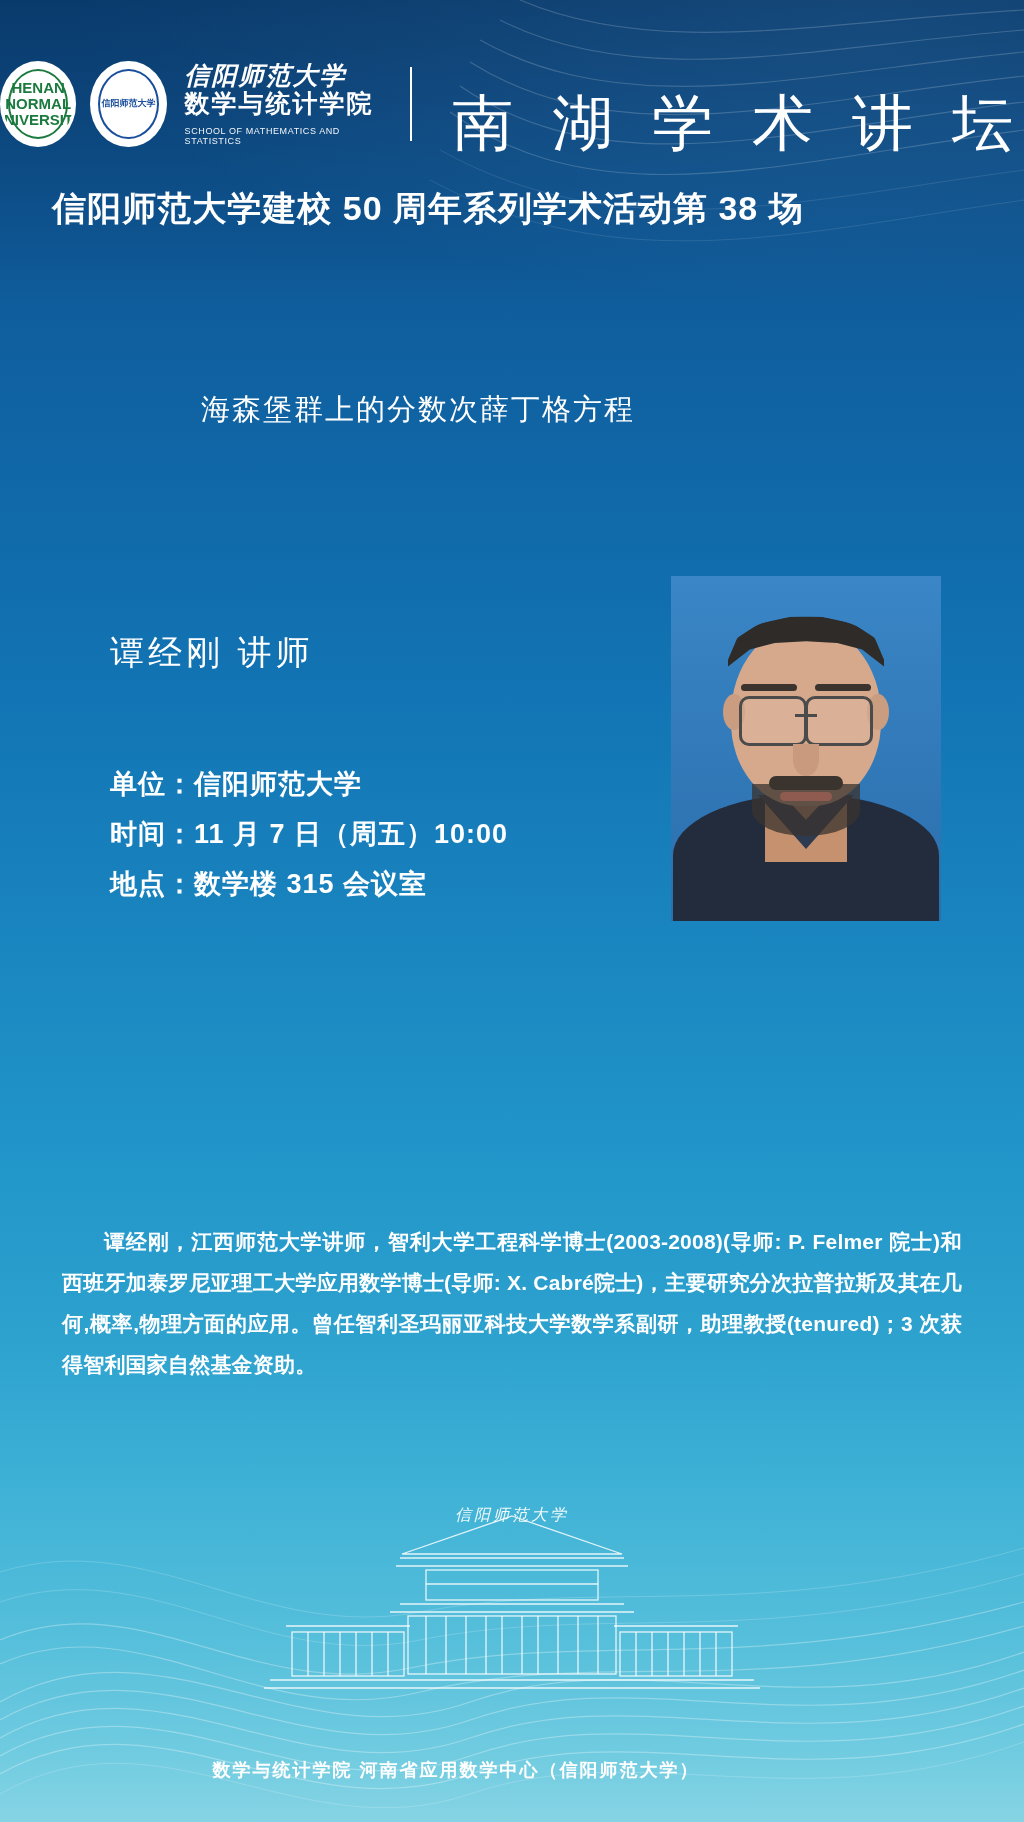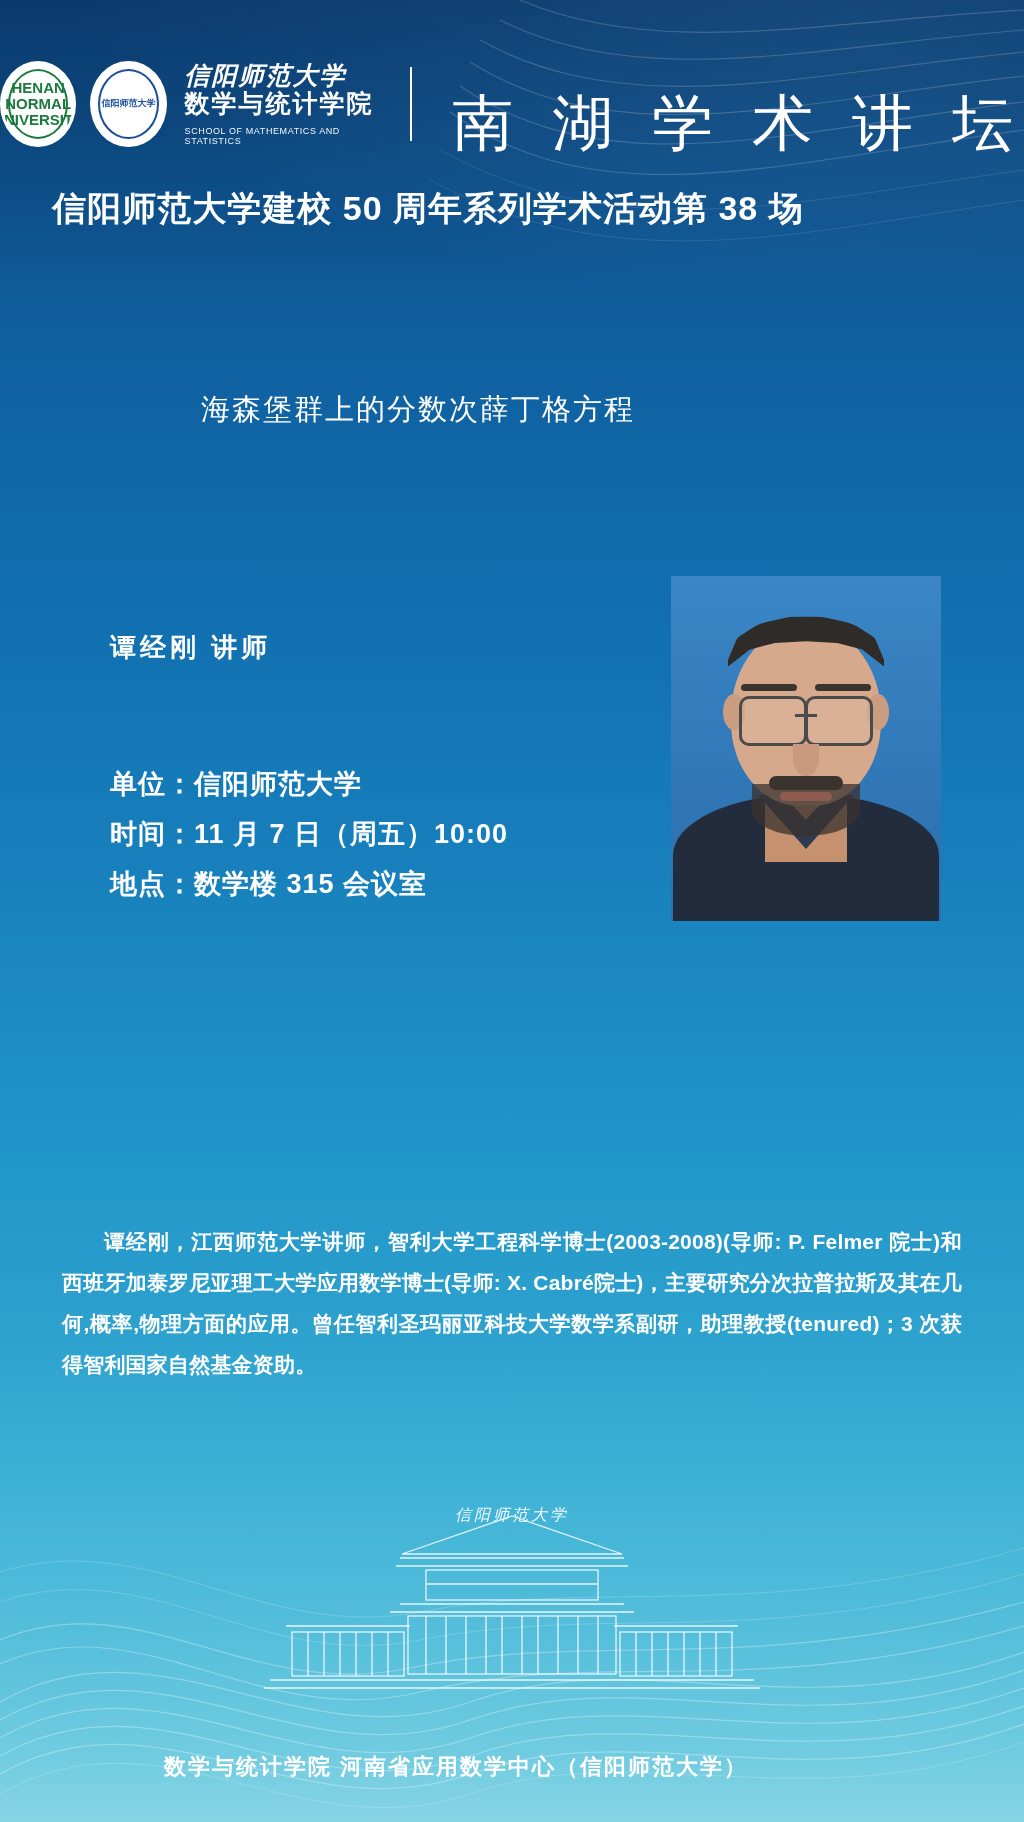--- a/index.html
+++ b/index.html
@@ -127,22 +127,22 @@
     font-size: 29px;
     letter-spacing: 2px;
     font-weight: 500;
   }
 
   
   .speaker-name {
     position:absolute;
     left:110px; top:630px;
     color:#ffffff;
-    font-size: 26px;
-    font-weight: bold;
+    font-size: 34px;
+    font-weight: normal;
     letter-spacing: 4px;
   }
   .info {
     position:absolute;
     left:110px; top:760px;
     color:#ffffff;
     font-size: 27px;
     font-weight: bold;
     line-height: 1.85;
     letter-spacing: 1px;
@@ -229,21 +229,21 @@
 
   
   .waves { position:absolute; left:0; bottom:0; width:1024px; height:420px; pointer-events:none; }
 
   
   .footer {
     position:absolute;
     left:0; bottom: 40px; width:912px;
     text-align:center;
     color:#ffffff;
-    font-size: 22px;
+    font-size: 18px;
     font-weight: bold;
     letter-spacing: 2px;
   }
 </style>
 </head>
 <body>
 
 <div id="poster">
 
   <div class="topglow"></div>

